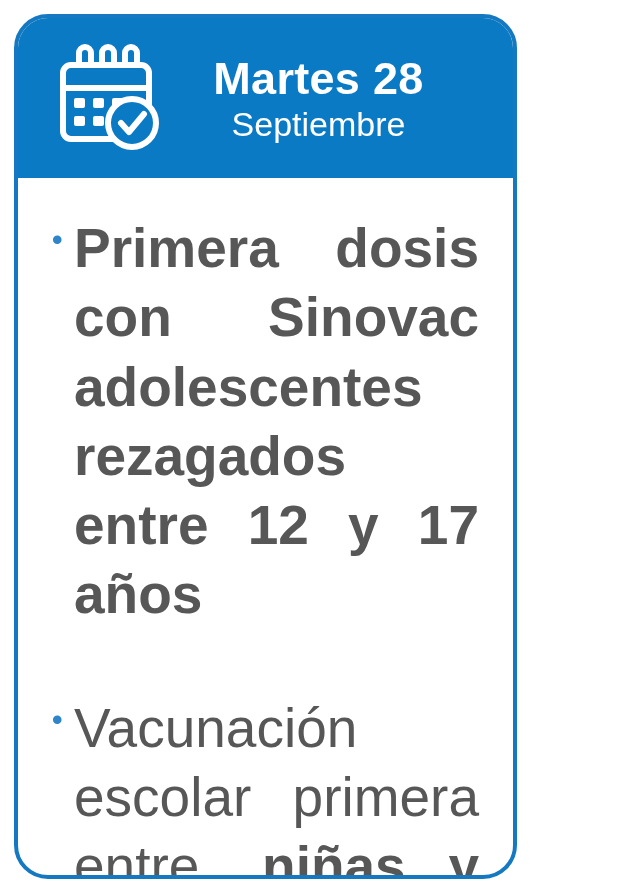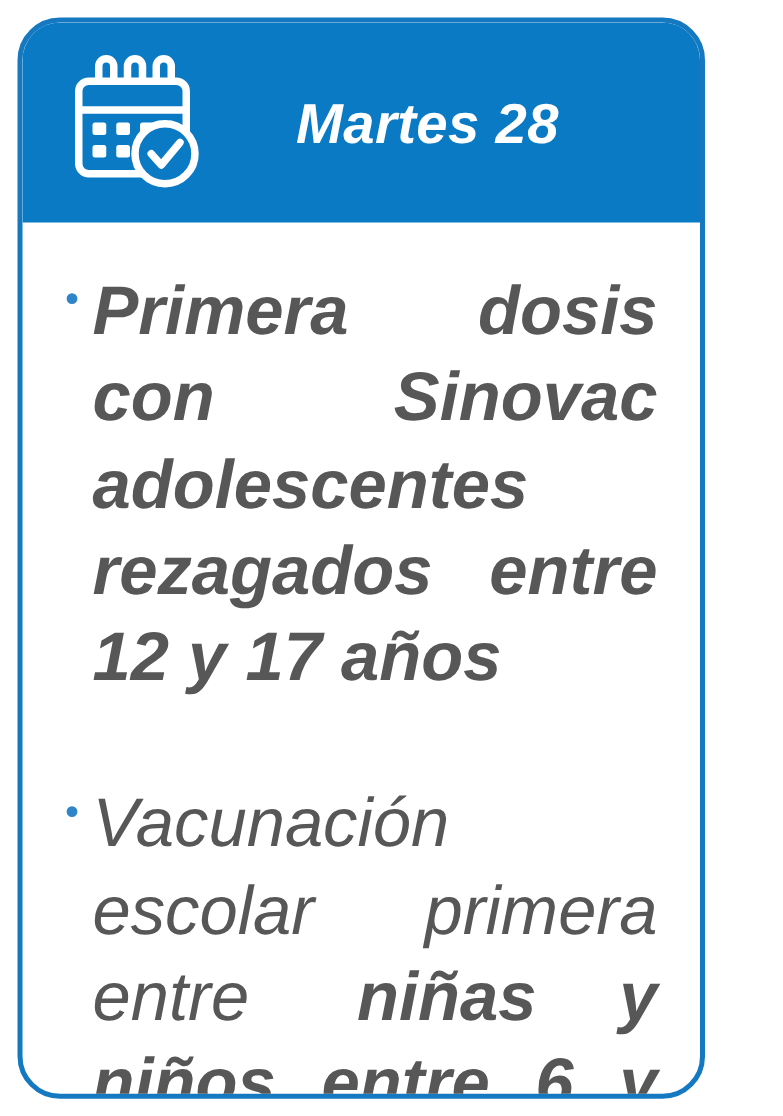--- a/index.html
+++ b/index.html
@@ -10,30 +10,29 @@
   body {
     width: 626px;
     height: 893px;
     font-family: "Liberation Sans", sans-serif;
     -webkit-font-smoothing: antialiased;
   }
   .card {
     position: absolute;
     left: 14px;
     top: 14px;
-    width: 550px;
+    width: 503px;
     height: 865px;
     box-sizing: border-box;
     border: 4px solid #1579c2;
     border-radius: 34px;
     background: #ffffff;
     overflow: hidden;
     display: flex;
     flex-direction: column;
-    font-style: italic;
   }
   .card-header {
     background: #0b7ac4;
     height: 160px;
     flex: 0 0 160px;
     display: flex;
     align-items: center;
     padding: 0 26px 0 36px;
     box-sizing: border-box;
   }
@@ -121,20 +120,21 @@
           <rect x="58" y="55" width="11" height="10" rx="2"></rect>
           <rect x="20" y="73" width="11" height="10" rx="2"></rect>
           <rect x="39" y="73" width="11" height="10" rx="2"></rect>
         </g>
         <circle cx="78" cy="80" r="24" fill="#0b7ac4" stroke="#ffffff" stroke-width="6"></circle>
         <polyline points="67,80 75,89 90,71" fill="none" stroke="#ffffff" stroke-width="6" stroke-linecap="round" stroke-linejoin="round"></polyline>
       </svg>
     </span>
     <span class="header-text">
       <span class="header-title">Martes 28</span>
+      <span class="header-subtitle">Septiembre</span>
     </span>
   </div>
 
   <div class="card-body">
 
     <div class="bullet-item">
       <span class="bullet-dot">•</span>
       <span class="bullet-text bold">Primera dosis con Sinovac adolescentes rezagados entre 12 y 17 años</span>
     </div>
 

